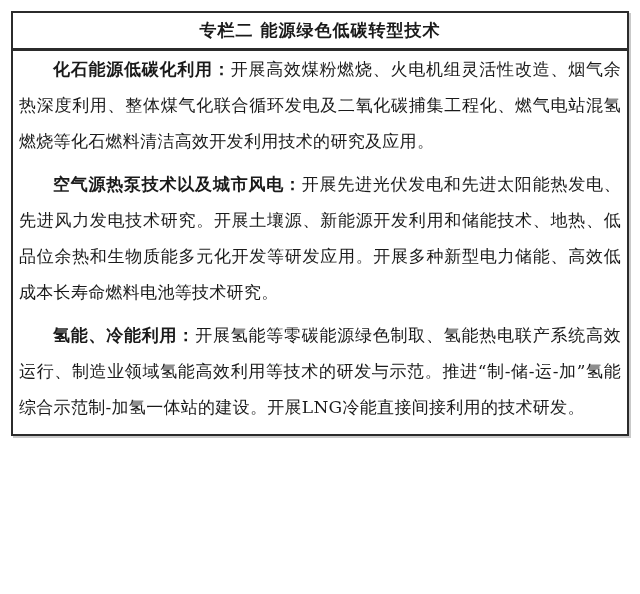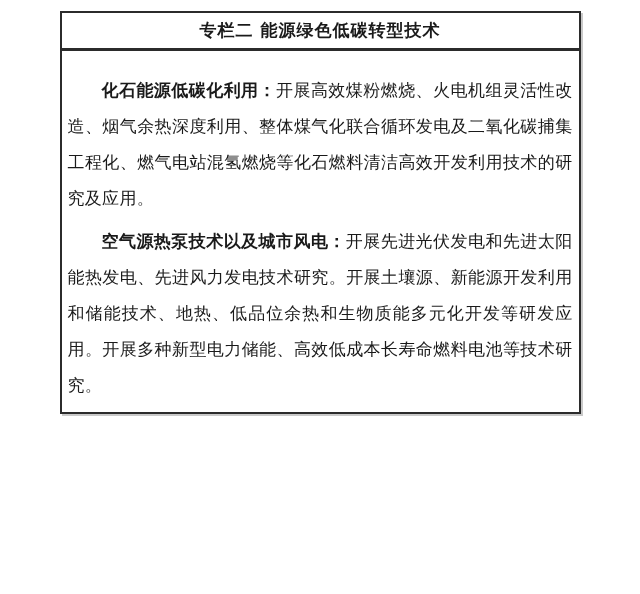--- a/index.html
+++ b/index.html
@@ -9,39 +9,39 @@
   }
   body {
     width: 640px;
     height: 594px;
     overflow: hidden;
     font-family: "DejaVu Serif", "Liberation Serif", serif;
     color: #1a1a1a;
   }
   .panel {
     box-sizing: border-box;
-    width: 521px;
+    width: 618px;
     margin: 11px auto 0 auto;
     border: 2px solid #2b2b2b;
     background: #ffffff;
     box-shadow: 2px 2px 0 #c9c9c9;
   }
   .panel-title {
     height: 35px;
     line-height: 35px;
     text-align: center;
     font-family: "DejaVu Sans", "Liberation Sans", sans-serif;
     font-weight: bold;
     font-size: 17px;
     letter-spacing: 1px;
     border-bottom: 3px solid #2b2b2b;
     white-space: nowrap;
   }
   .panel-body {
-    padding: 21px 6px 9px 6px;
+    padding: 0 6px 9px 6px;
     border-radius: 31px;
   }
   .panel-body p {
     margin: 7px 0 0 0;
     font-size: 17px;
     line-height: 36px;
     text-align: justify;
     text-justify: inter-ideograph;
     text-indent: 2em;
     letter-spacing: 0.3px;
@@ -55,14 +55,15 @@
   }
 </style>
 </head>
 <body>
 
 <div class="panel">
   <div class="panel-title">专栏二 能源绿色低碳转型技术</div>
   <div class="panel-body" id="panel-body">
       <p><span class="para-heading">化石能源低碳化利用：</span><span>开展高效煤粉燃烧、火电机组灵活性改造、烟气余热深度利用、整体煤气化联合循环发电及二氧化碳捕集工程化、燃气电站混氢燃烧等化石燃料清洁高效开发利用技术的研究及应用。</span></p>
       <p><span class="para-heading">空气源热泵技术以及城市风电：</span><span>开展先进光伏发电和先进太阳能热发电、先进风力发电技术研究。开展土壤源、新能源开发利用和储能技术、地热、低品位余热和生物质能多元化开发等研发应用。开展多种新型电力储能、高效低成本长寿命燃料电池等技术研究。</span></p>
+      <p><span class="para-heading">氢能、冷能利用：</span><span>开展氢能等零碳能源绿色制取、氢能热电联产系统高效运行、制造业领域氢能高效利用等技术的研发与示范。推进“制-储-运-加”氢能综合示范制-加氢一体站的建设。开展LNG冷能直接间接利用的技术研发。</span></p>
     </div>
 </div>
 
 </body></html>

